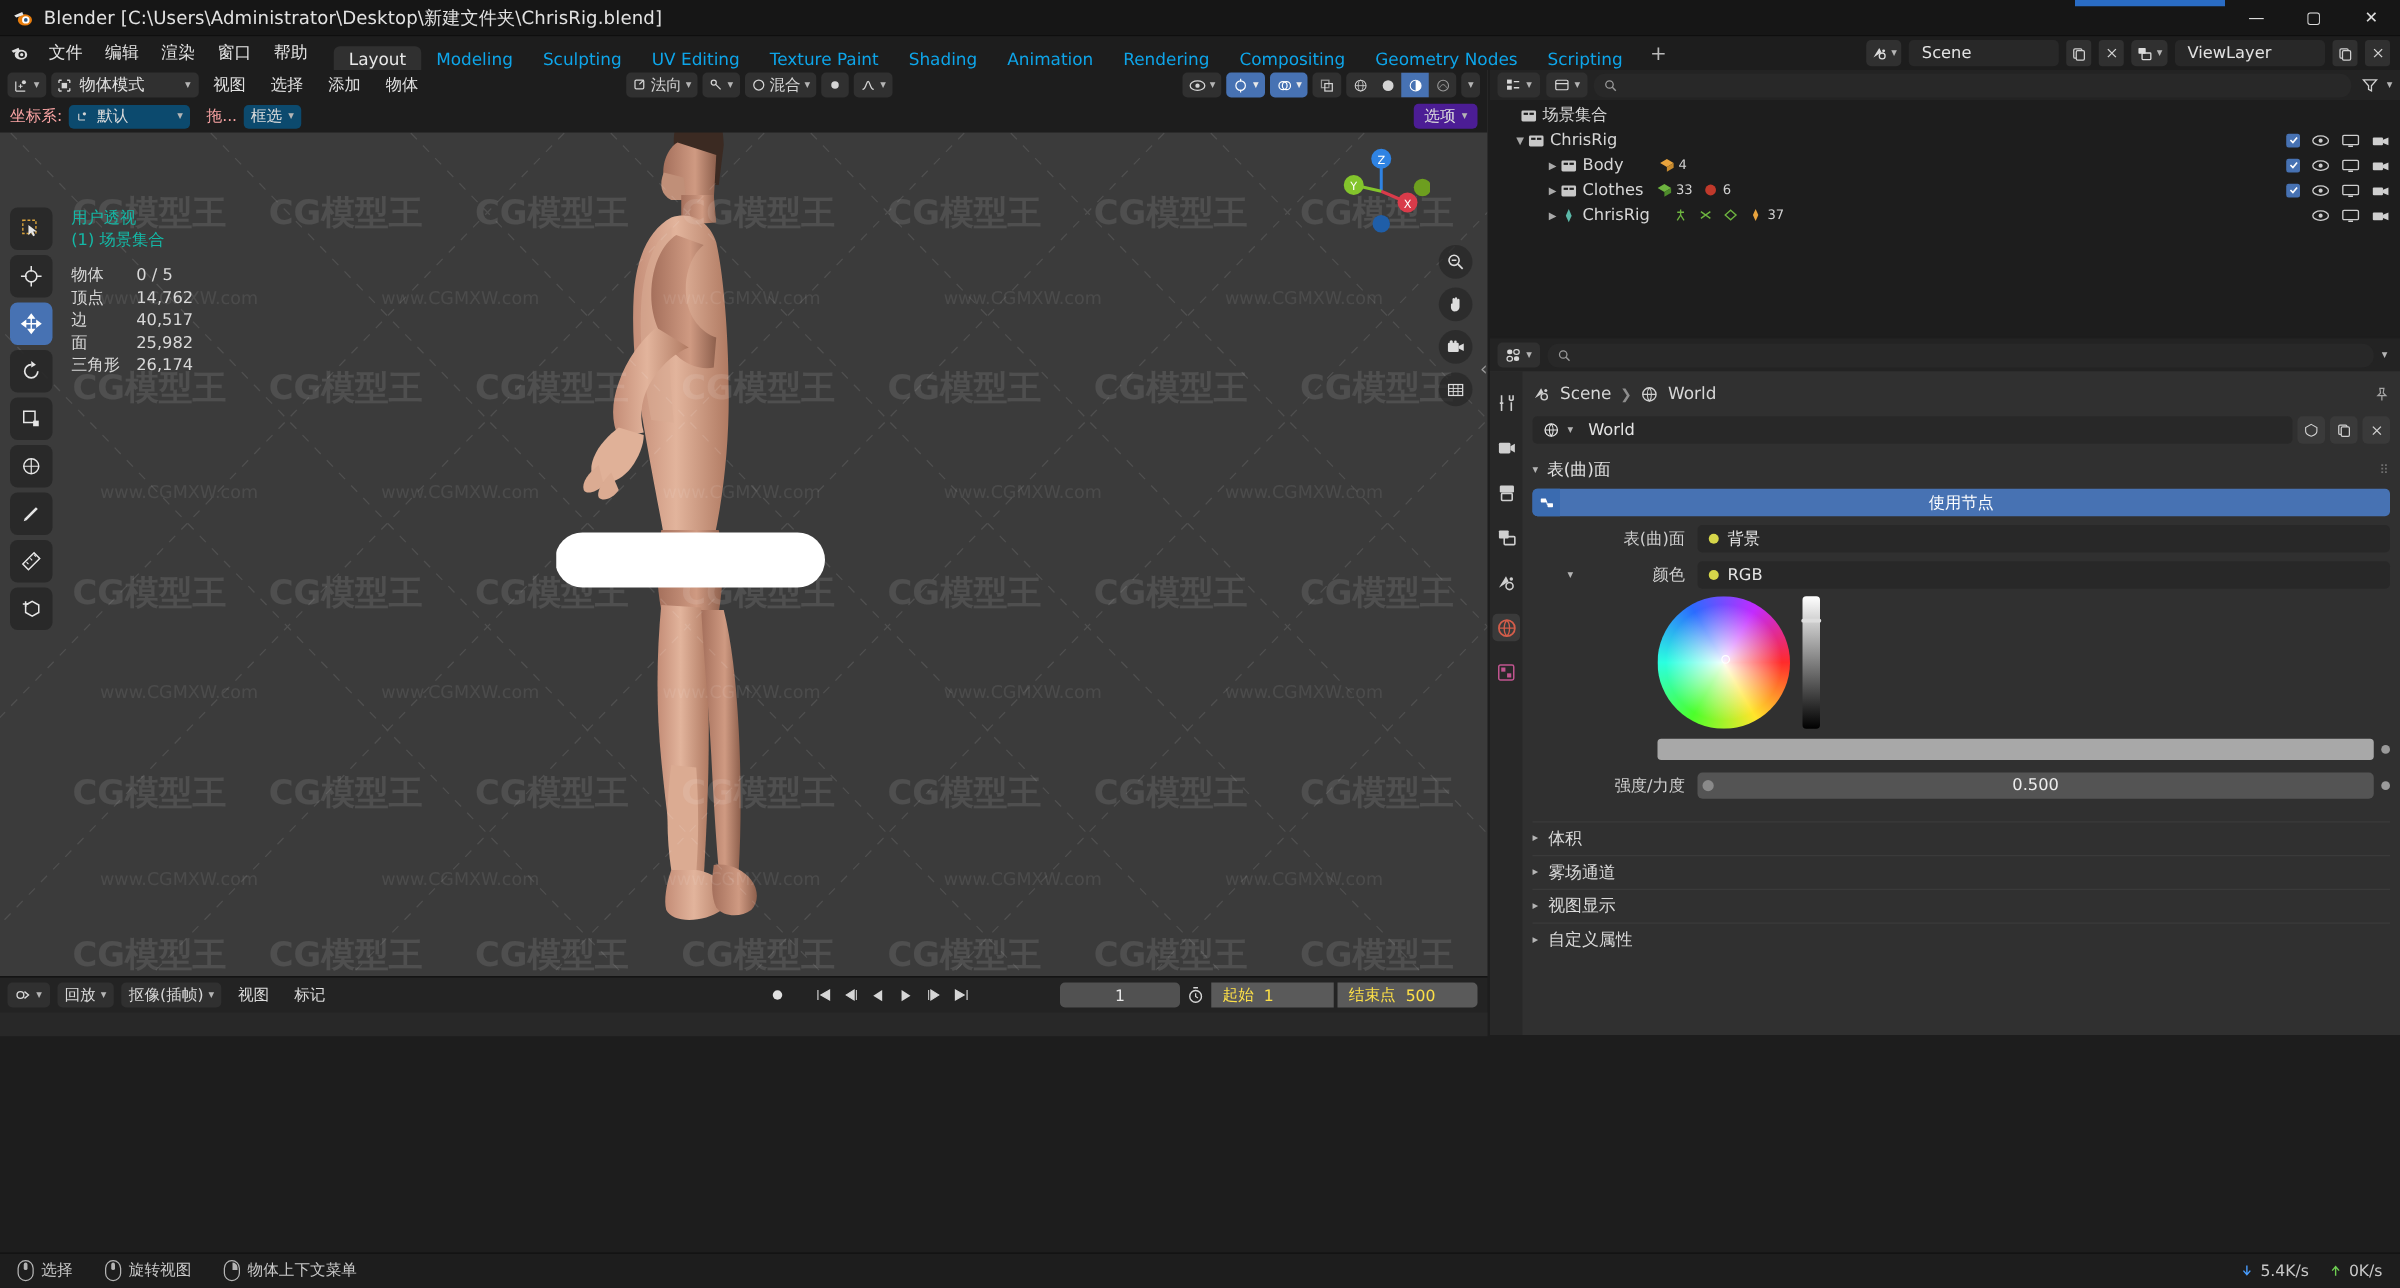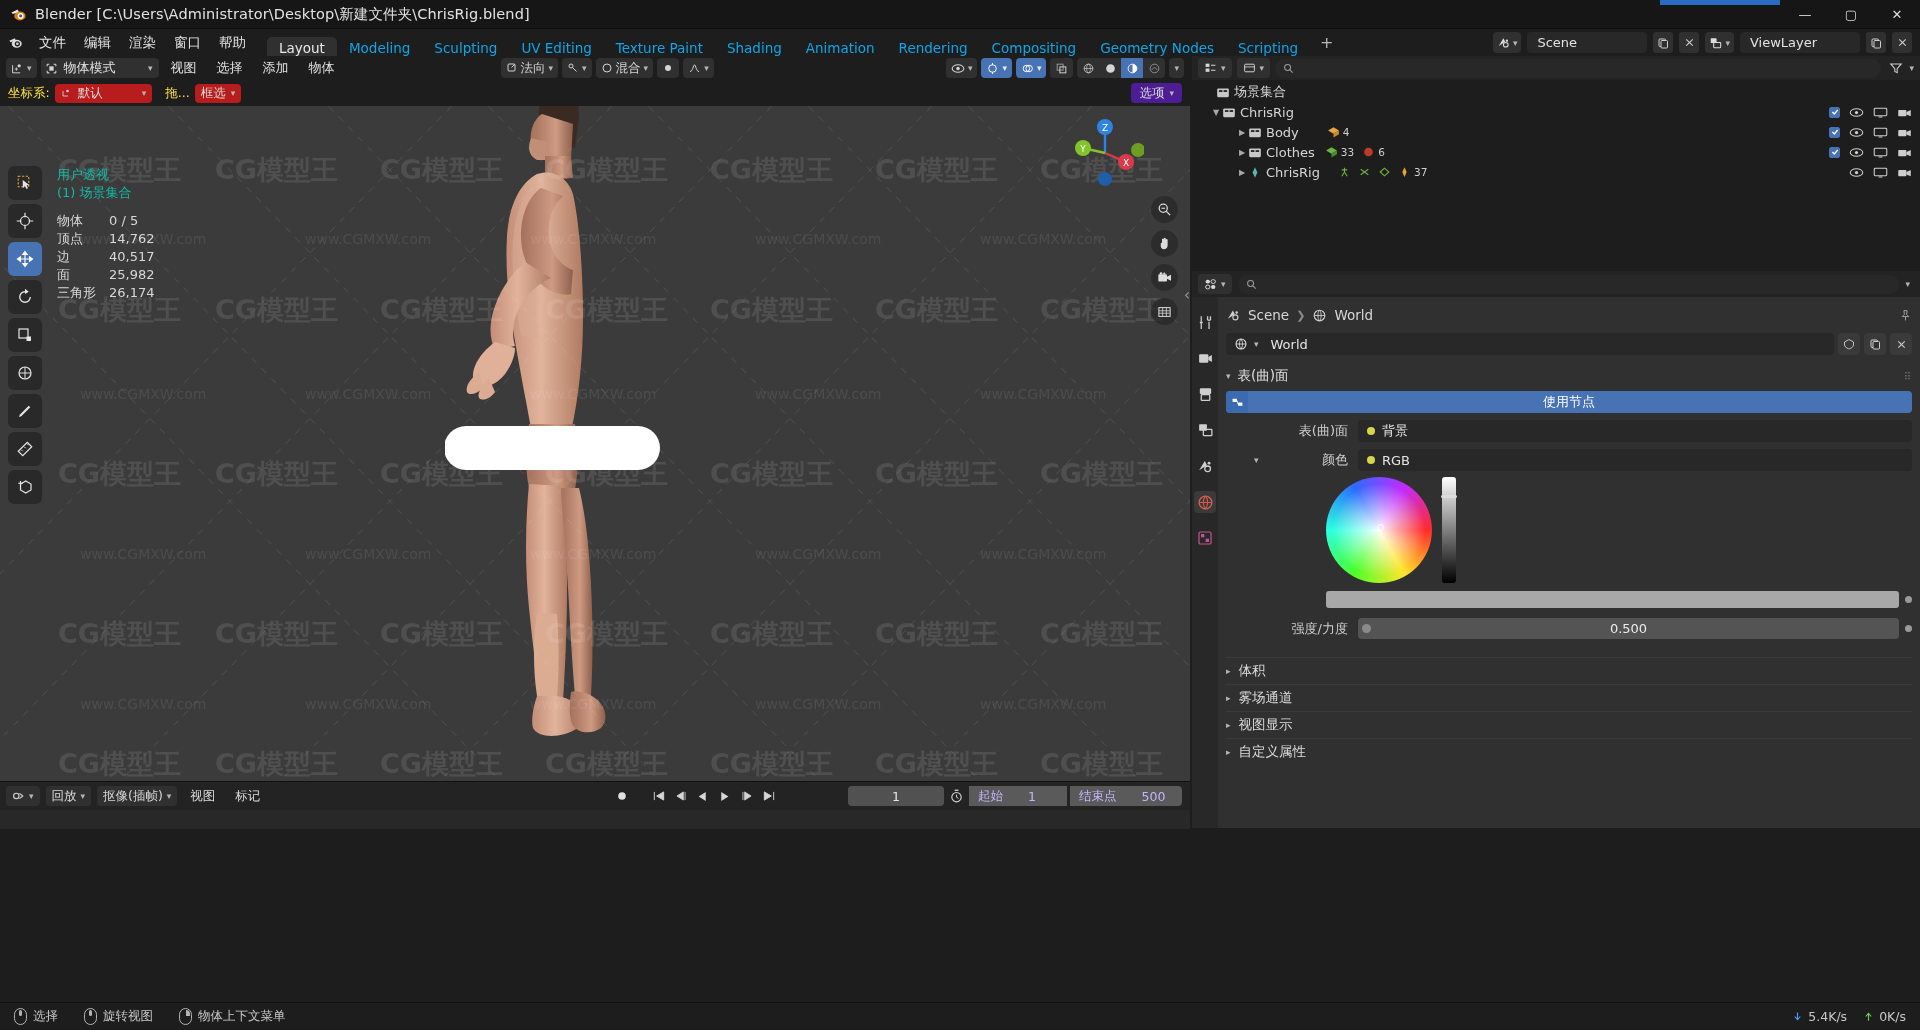--- a/index.html
+++ b/index.html
@@ -76,22 +76,22 @@
   .toggle-on { background: #4772b3 !important; }
   .pill-group { display: flex; background: #303030; border-radius: 4px; overflow: hidden; height: 20px; }
   .pill { width: 22px; height: 20px; display: flex; align-items: center; justify-content: center; }
   .pill.on { background: #4772b3; }
 
   
   .vp-header2 {
     position: absolute; left: 0; top: 24px; width: 1190px; height: 26px;
     background: #1d1d1d; display: flex; align-items: center; gap: 5px; padding: 0 8px; z-index: 6;
   }
-  .h2-label { color: #fde047; font-size: 12.5px; }
-  .h2-field { height: 19px; background: #b91c1c; border-radius: 4px; display: flex; align-items: center;
+  .h2-label { color: #fca5a5; font-size: 12.5px; }
+  .h2-field { height: 19px; background: #0c4a6e; border-radius: 4px; display: flex; align-items: center;
               gap: 5px; padding: 0 6px; color: #dcdcdc; font-size: 12.5px; }
   .opt-btn { margin-left: auto; height: 20px; background: #4c1d95; border-radius: 4px;
              display: flex; align-items: center; gap: 5px; padding: 0 8px; color: #ddd; font-size: 12.5px; }
 
   
   .tool-col {
     position: absolute; left: 8px; top: 110px; width: 38px;
     display: flex; flex-direction: column; gap: 4px; z-index: 5;
   }
   .tool {
@@ -122,22 +122,22 @@
   }
   .tl-header { display: flex; align-items: center; height: 28px; padding: 0 6px; gap: 6px; }
   .tl-btn { height: 20px; background: #303030; border-radius: 4px; display: flex; align-items: center;
             gap: 4px; padding: 0 6px; color: #d8d8d8; font-size: 12.5px; }
   .tl-txt { color: #dcdcdc; font-size: 12.5px; padding: 0 7px; }
   .tl-center { position: absolute; left: 612px; top: 4px; display: flex; align-items: center; gap: 3px; }
   .tp { width: 19px; height: 20px; display: flex; align-items: center; justify-content: center; color: #d6d6d6; }
   .tl-right { position: absolute; right: 8px; top: 4px; display: flex; align-items: center; gap: 3px; }
   .fld { height: 20px; background: #515151; border-radius: 4px; color: #e8e8e8; font-size: 12.5px;
          display: flex; align-items: center; justify-content: center; padding: 0 8px; }
-  .fld2 { height: 20px; background: #5a5a5a; border-radius: 0; color: #c4b5fd; font-size: 12.5px;
-          display: flex; align-items: center; gap: 25px; padding: 0 9px; }
+  .fld2 { height: 20px; background: #5a5a5a; border-radius: 0; color: #fde047; font-size: 12.5px;
+          display: flex; align-items: center; gap: 8px; padding: 0 9px; }
   .ruler { position: absolute; left: 0; top: 28px; width: 1190px; height: 19px; background: #282828; }
 
   
   .outliner {
     position: absolute; left: 1192px; top: 56px; width: 728px; height: 213px; background: #1d1d1d;
   }
   .ol-header { display: flex; align-items: center; height: 24px; gap: 5px; padding: 0 6px; background: #232323; }
   .ol-search { flex: 1; height: 19px; background: #282828; border-radius: 9px; display: flex; align-items: center;
                gap: 6px; padding: 0 8px; color: #8d8d8d; font-size: 12px; }
   .ol-right { display: flex; align-items: center; gap: 4px; }

